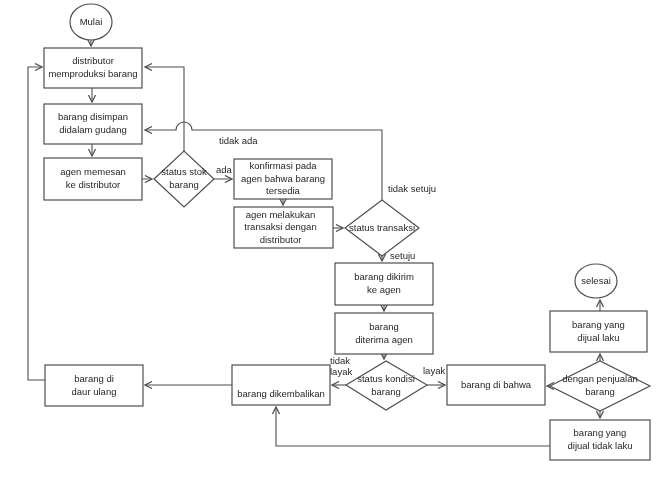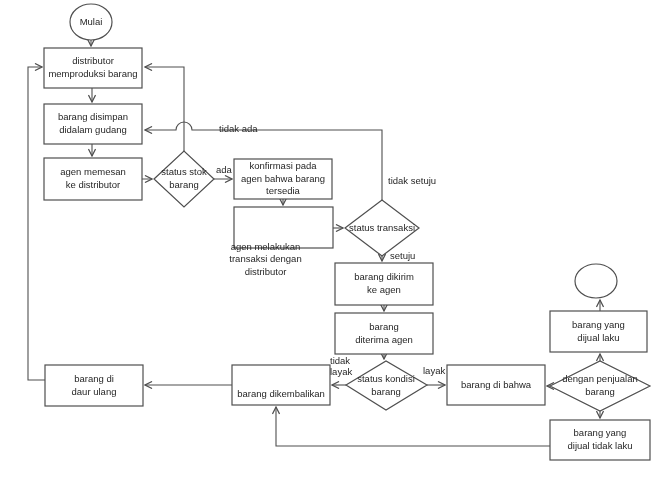--- a/index.html
+++ b/index.html
@@ -113,42 +113,43 @@
 memproduksi barang</div>
   <div class="node-label" style="left:44px;top:158px;width:98px;height:42px;">agen memesan
 ke distributor</div>
   <div class="node-label" style="left:44px;top:104px;width:98px;height:40px;">barang disimpan
 didalam gudang</div>
   <div class="node-label" style="left:150px;top:153px;width:68px;height:52px;">status stok
 barang</div>
   <div class="node-label" style="left:234px;top:159px;width:98px;height:40px;">konfirmasi pada
 agen bahwa barang
 tersedia</div>
-  <div class="node-label" style="left:216px;top:207px;width:99px;height:41px;margin-top:32px;">agen melakukan
+  <div class="node-label" style="left:231px;top:207px;width:99px;height:41px;">agen melakukan
 transaksi dengan
 distributor</div>
   <div class="node-label" style="left:335px;top:263px;width:98px;height:42px;">barang dikirim
 ke agen</div>
   <div class="node-label" style="left:345px;top:201px;width:74px;height:54px;">status transaksi</div>
   <div class="node-label" style="left:335px;top:313px;width:98px;height:41px;">barang
 diterima agen</div>
   <div class="node-label" style="left:345px;top:361px;width:82px;height:49px;">status kondisi
 barang</div>
   <div class="node-label" style="left:232px;top:365px;width:98px;height:58px;">barang dikembalikan</div>
   <div class="node-label" style="left:45px;top:365px;width:98px;height:41px;">barang di
 daur ulang</div>
   <div class="node-label" style="left:447px;top:365px;width:98px;height:40px;">barang di bahwa</div>
   <div class="node-label" style="left:550px;top:361px;width:100px;height:50px;">dengan penjualan
 barang</div>
   <div class="node-label" style="left:550px;top:311px;width:97px;height:41px;">barang yang
 dijual laku</div>
+  <div class="node-label" style="left:575px;top:264px;width:42px;height:34px;">selesai</div>
   <div class="node-label" style="left:550px;top:420px;width:100px;height:40px;">barang yang
 dijual tidak laku</div>
 
-  <div class="edge-label" style="left:187px;top:124px;padding-left:32px;">tidak ada</div>
+  <div class="edge-label" style="left:187px;top:136px;padding-left:32px;">tidak ada</div>
   <div class="edge-label" style="left:216px;top:165px;">ada</div>
-  <div class="edge-label" style="left:388px;top:176px;">tidak setuju</div>
+  <div class="edge-label" style="left:388px;top:184px;">tidak setuju</div>
   <div class="edge-label" style="left:390px;top:251px;">setuju</div>
   <div class="edge-label" style="left:330px;top:356px;width:26px;text-align:left;">tidak
 layak</div>
   <div class="edge-label" style="left:423px;top:366px;">layak</div>
 
 </div>
 
 </body></html>

